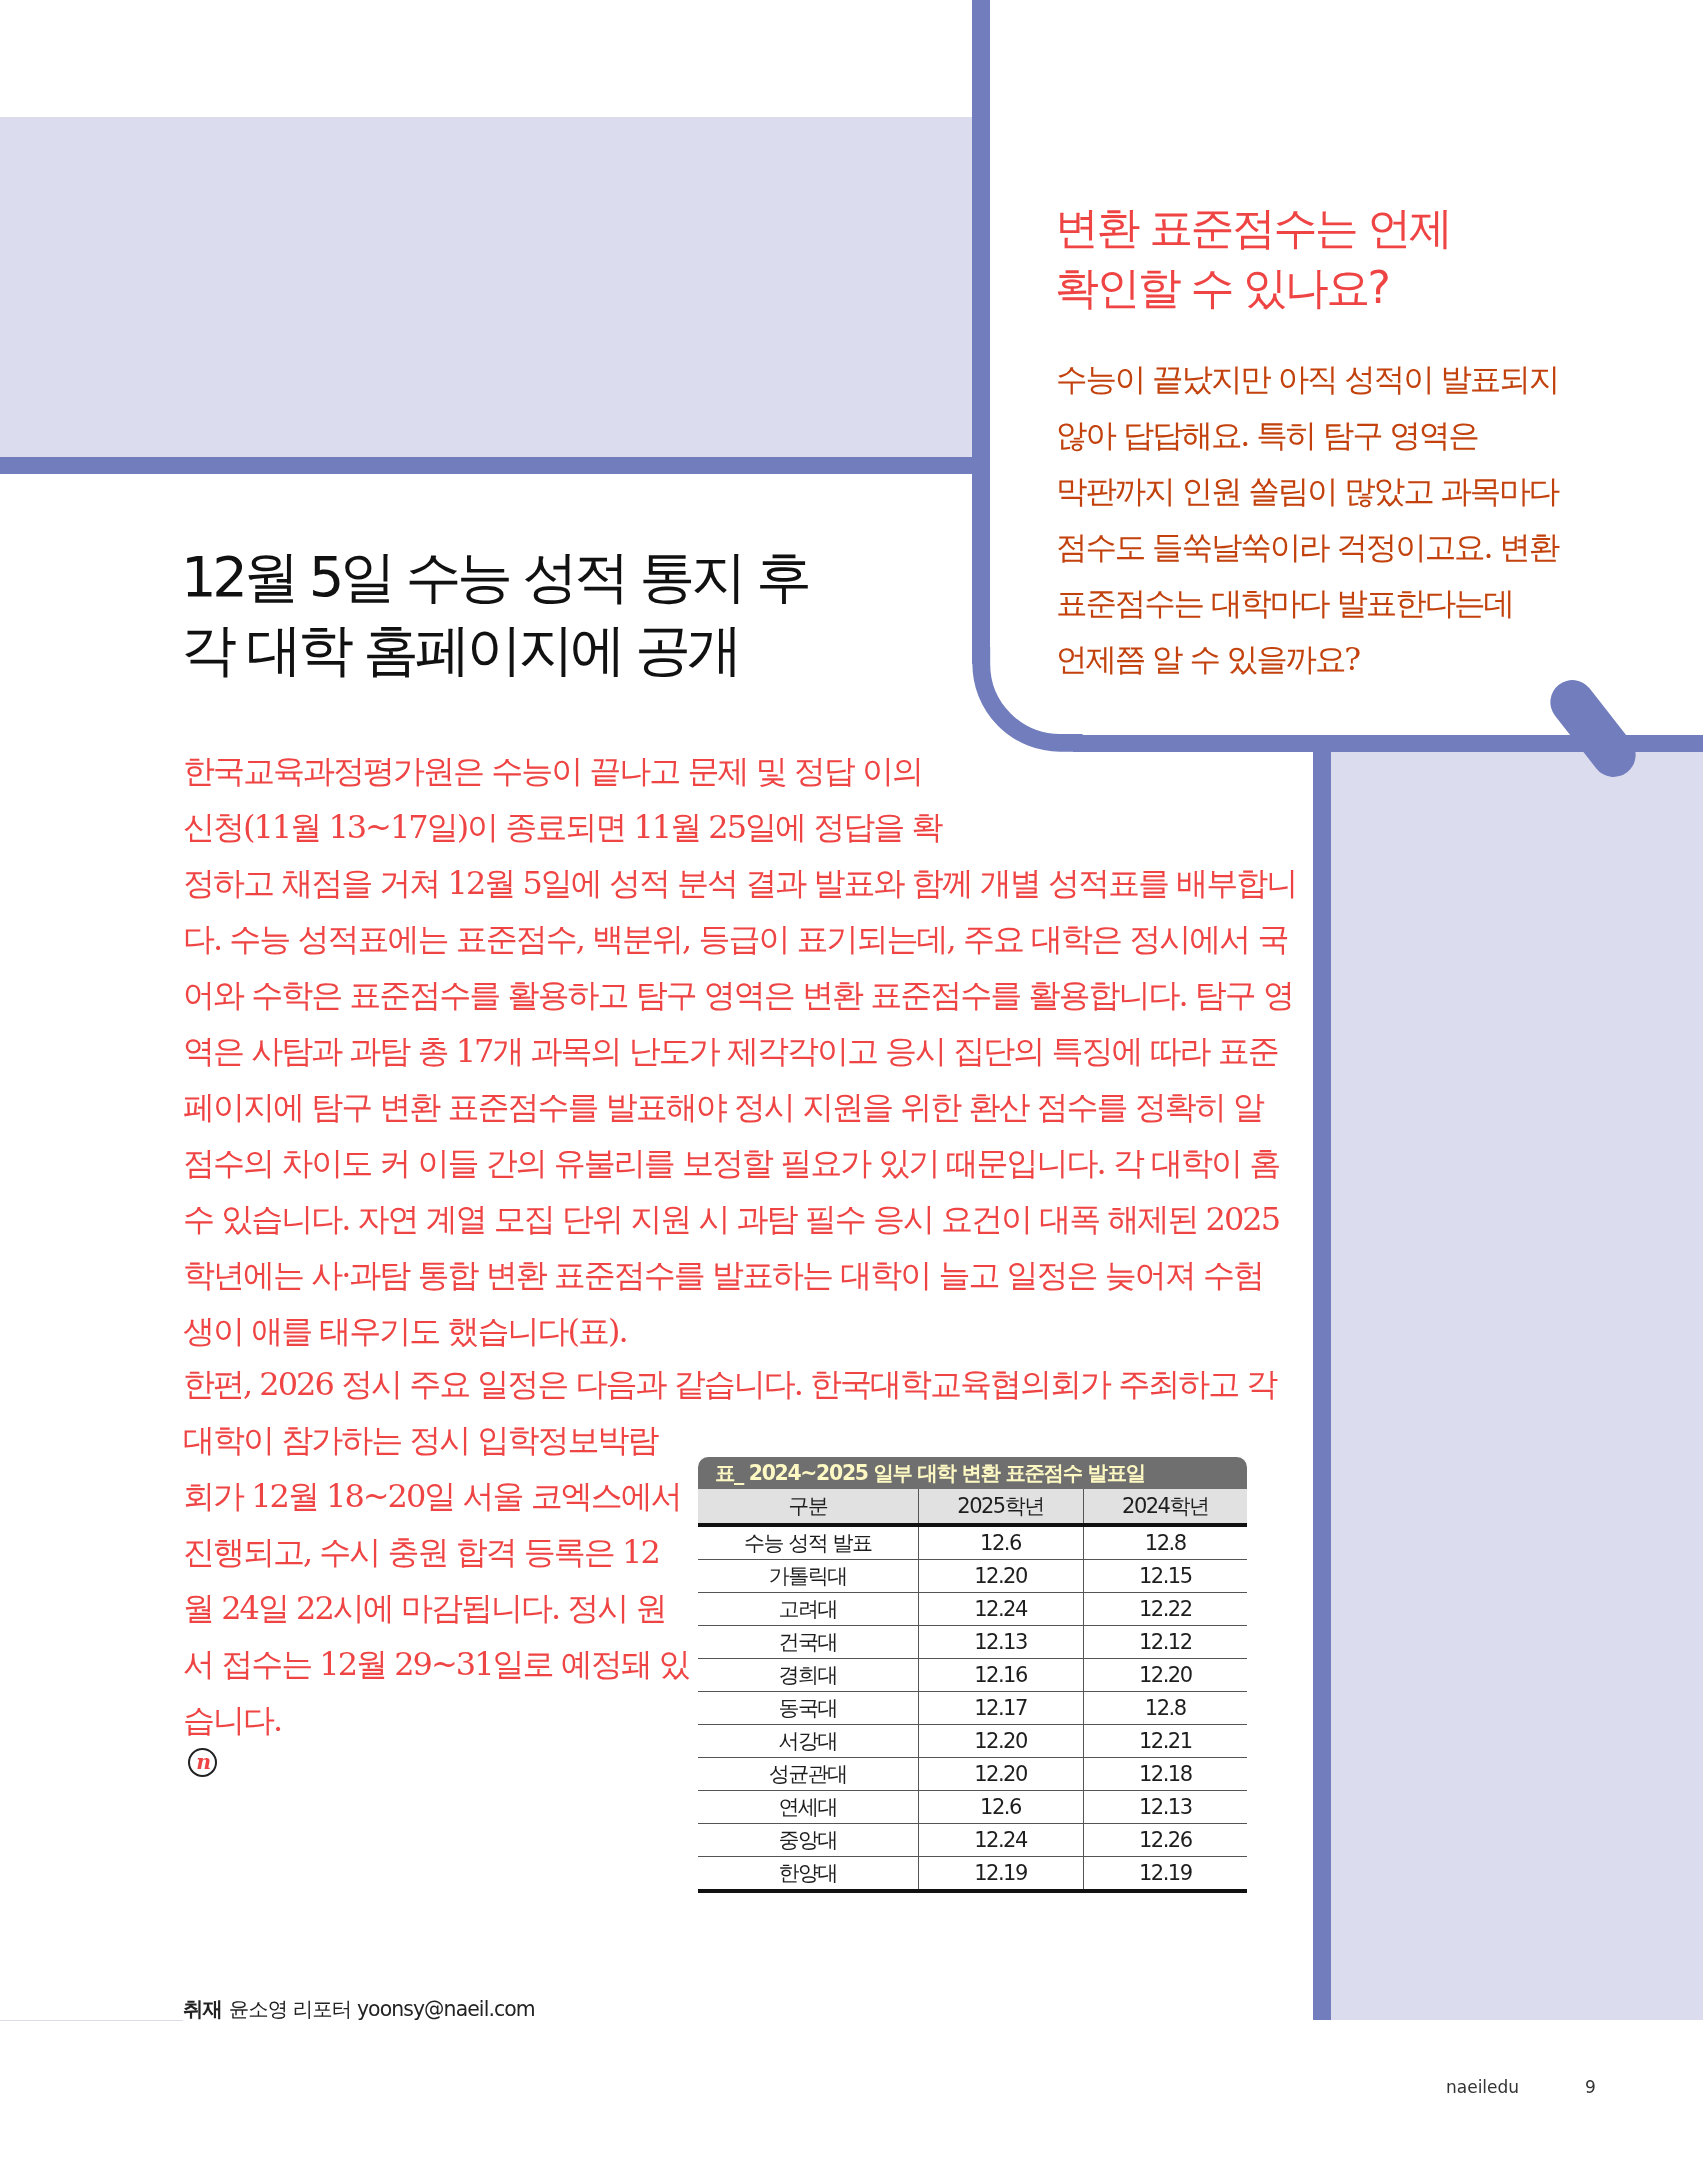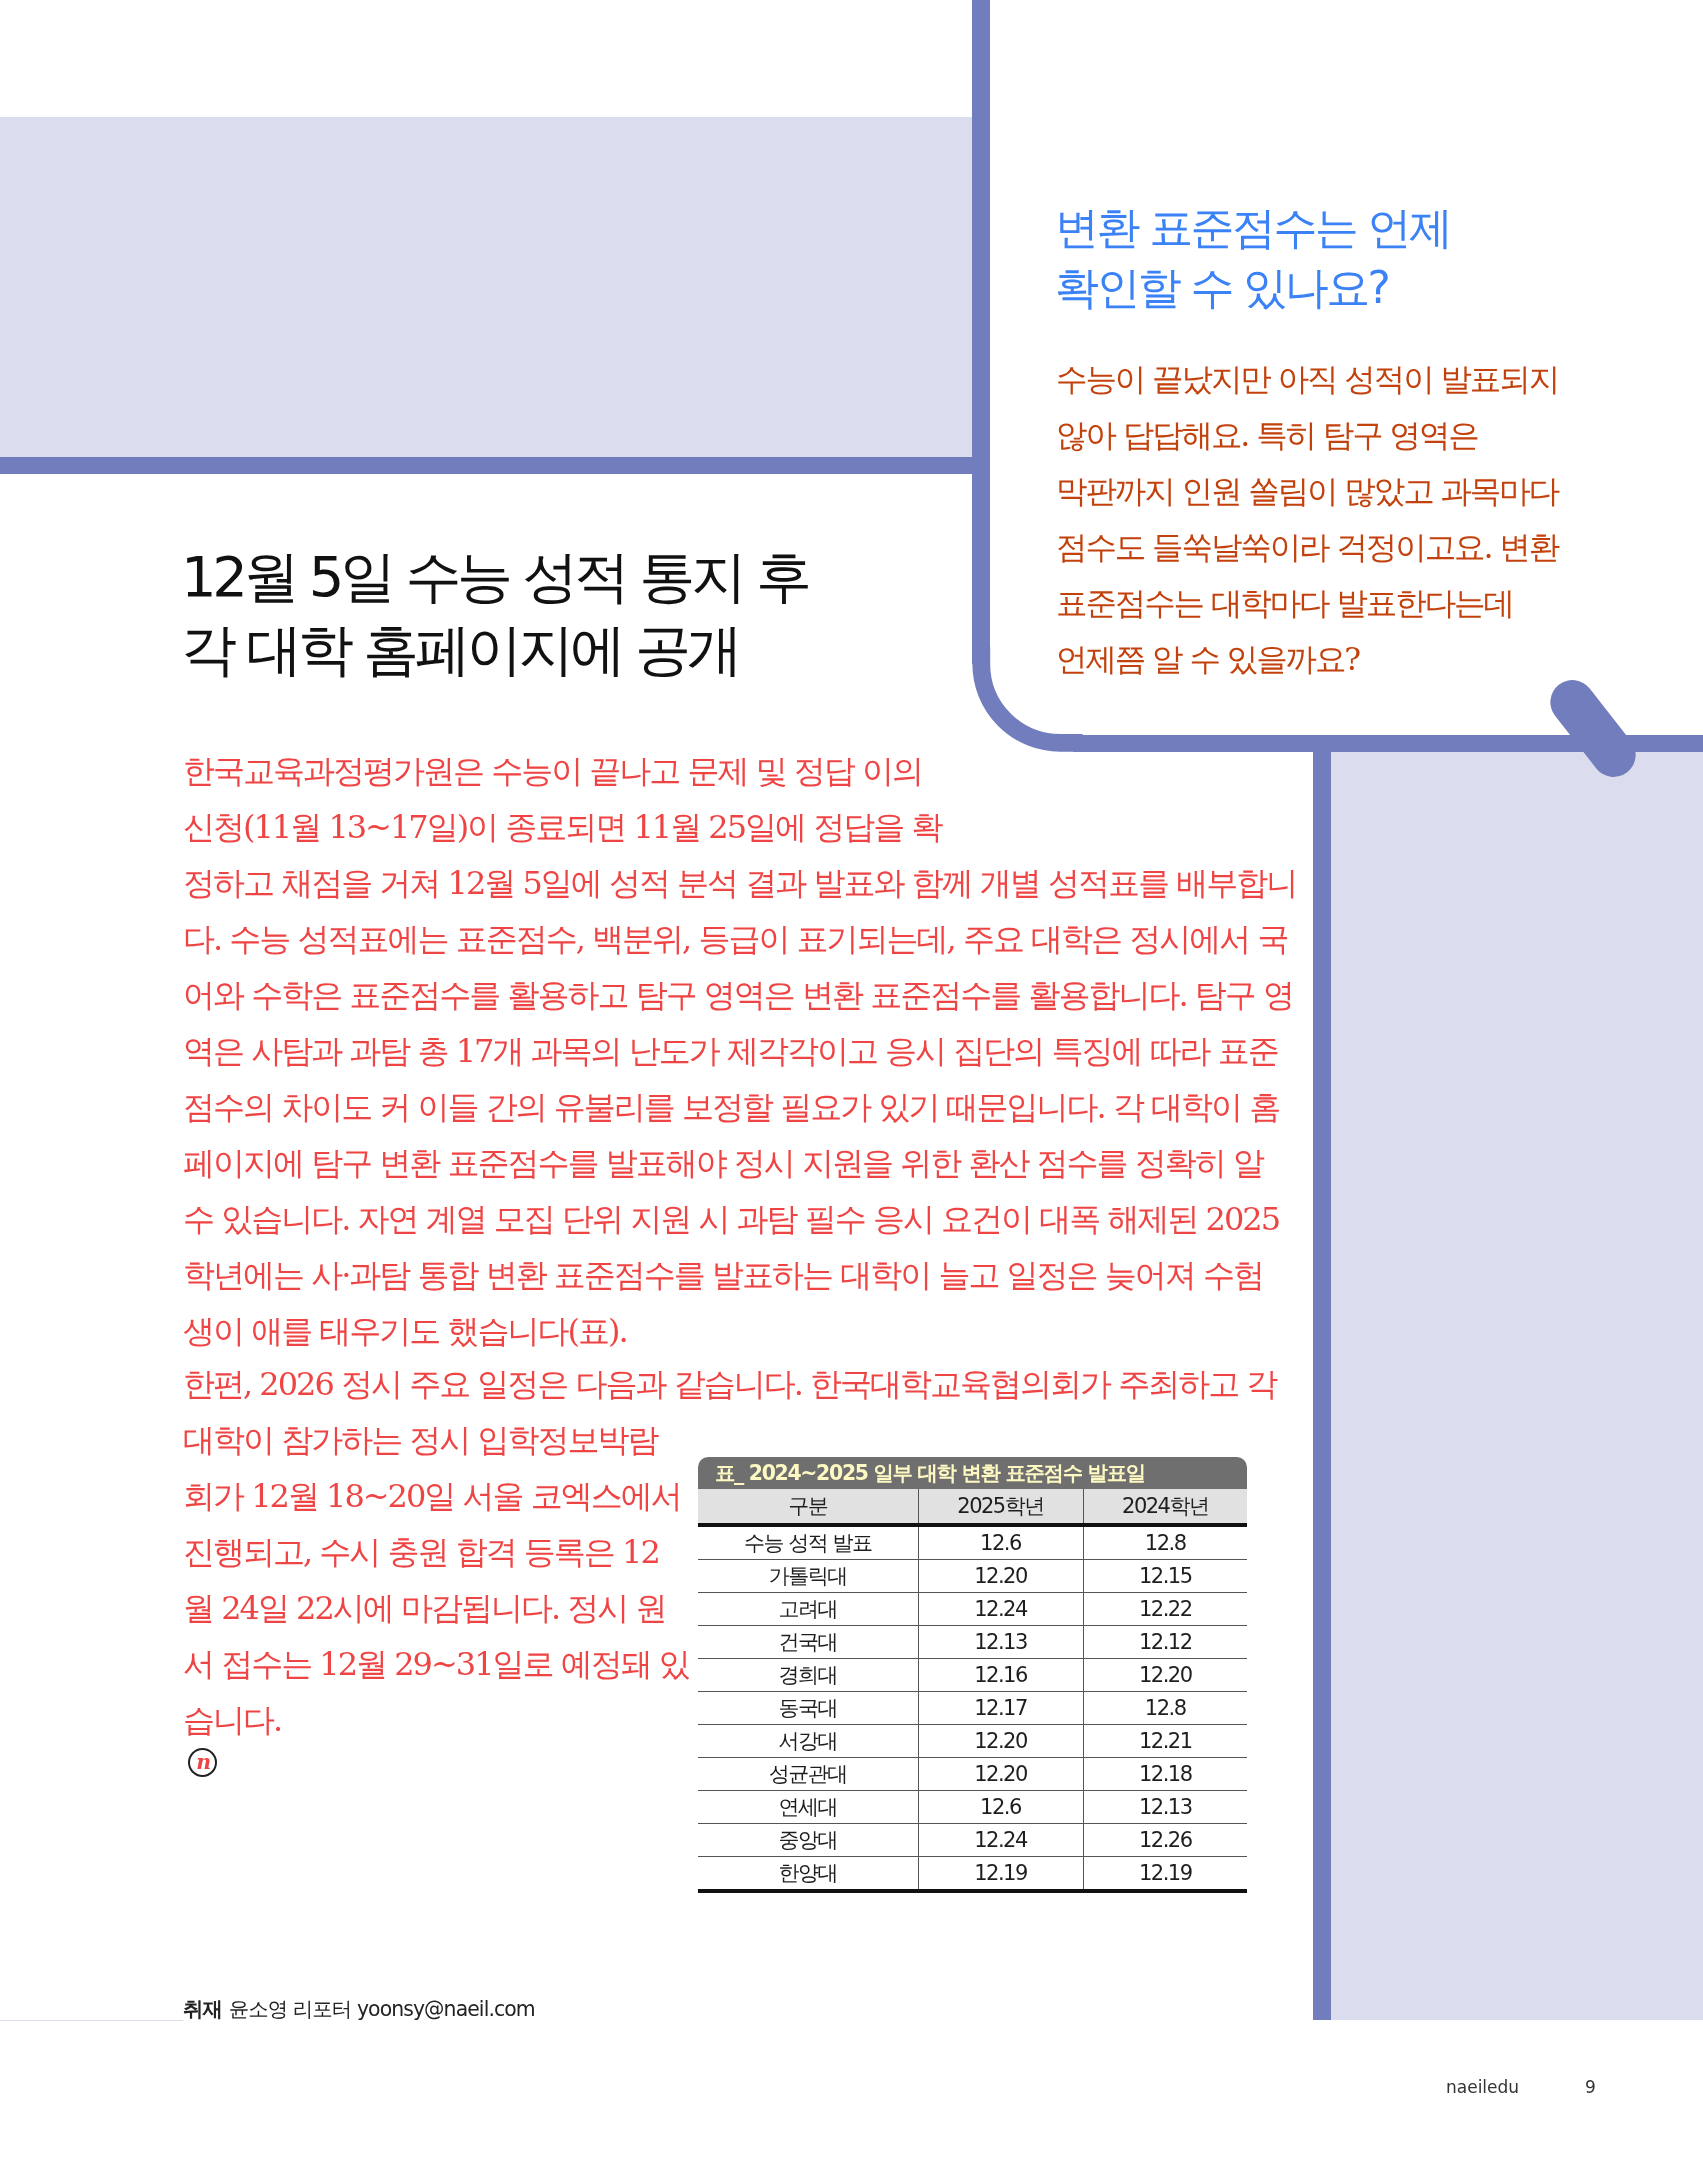--- a/index.html
+++ b/index.html
@@ -9,21 +9,21 @@
     font-family:"DejaVu Serif", "Liberation Serif", serif;
   }
   .abs { position:absolute; }
   
   .lav { background:#dcdcef; }
   .bar { background:#727dbd; }
 
   .q-title {
     left:1055px; top:198px; width:613px;
     font-family:"DejaVu Sans","Liberation Sans",sans-serif;
-    font-size:44px; line-height:60px; letter-spacing:-2.6px; color:#3b82f6;
+    font-size:44px; line-height:60px; letter-spacing:-2.6px; color:#ef4444;
   }
   .q-body {
     left:1056px; top:351px; width:545px;
     font-size:31.5px; line-height:56px; letter-spacing:-2.1px; color:#c2410c;
   }
   .q-body span { display:block; white-space:nowrap; }
 
   .main-title {
     left:181px; top:540px; width:767px;
     font-family:"DejaVu Sans","Liberation Sans",sans-serif;
@@ -100,22 +100,22 @@
   <span>각 대학 홈페이지에 공개</span>
 </div>
 
 <div class="abs body-text" style="top:743px;">
   <span>한국교육과정평가원은 수능이 끝나고 문제 및 정답 이의</span>
   <span>신청(11월 13~17일)이 종료되면 11월 25일에 정답을 확</span>
   <span>정하고 채점을 거쳐 12월 5일에 성적 분석 결과 발표와 함께 개별 성적표를 배부합니</span>
   <span>다. 수능 성적표에는 표준점수, 백분위, 등급이 표기되는데, 주요 대학은 정시에서 국</span>
   <span>어와 수학은 표준점수를 활용하고 탐구 영역은 변환 표준점수를 활용합니다. 탐구 영</span>
   <span>역은 사탐과 과탐 총 17개 과목의 난도가 제각각이고 응시 집단의 특징에 따라 표준</span>
+  <span>페이지에 탐구 변환 표준점수를 발표해야 정시 지원을 위한 환산 점수를 정확히 알</span>
   <span>점수의 차이도 커 이들 간의 유불리를 보정할 필요가 있기 때문입니다. 각 대학이 홈</span>
-  <span>페이지에 탐구 변환 표준점수를 발표해야 정시 지원을 위한 환산 점수를 정확히 알</span>
   <span>수 있습니다. 자연 계열 모집 단위 지원 시 과탐 필수 응시 요건이 대폭 해제된 2025</span>
   <span>학년에는 사·과탐 통합 변환 표준점수를 발표하는 대학이 늘고 일정은 늦어져 수험</span>
   <span>생이 애를 태우기도 했습니다(표).</span>
 </div>
 
 <div class="abs body-text" style="top:1356px;">
   <span>한편, 2026 정시 주요 일정은 다음과 같습니다. 한국대학교육협의회가 주최하고 각</span>
   <span>대학이 참가하는 정시 입학정보박람</span>
   <span>회가 12월 18~20일 서울 코엑스에서</span>
   <span>진행되고, 수시 충원 합격 등록은 12</span>

